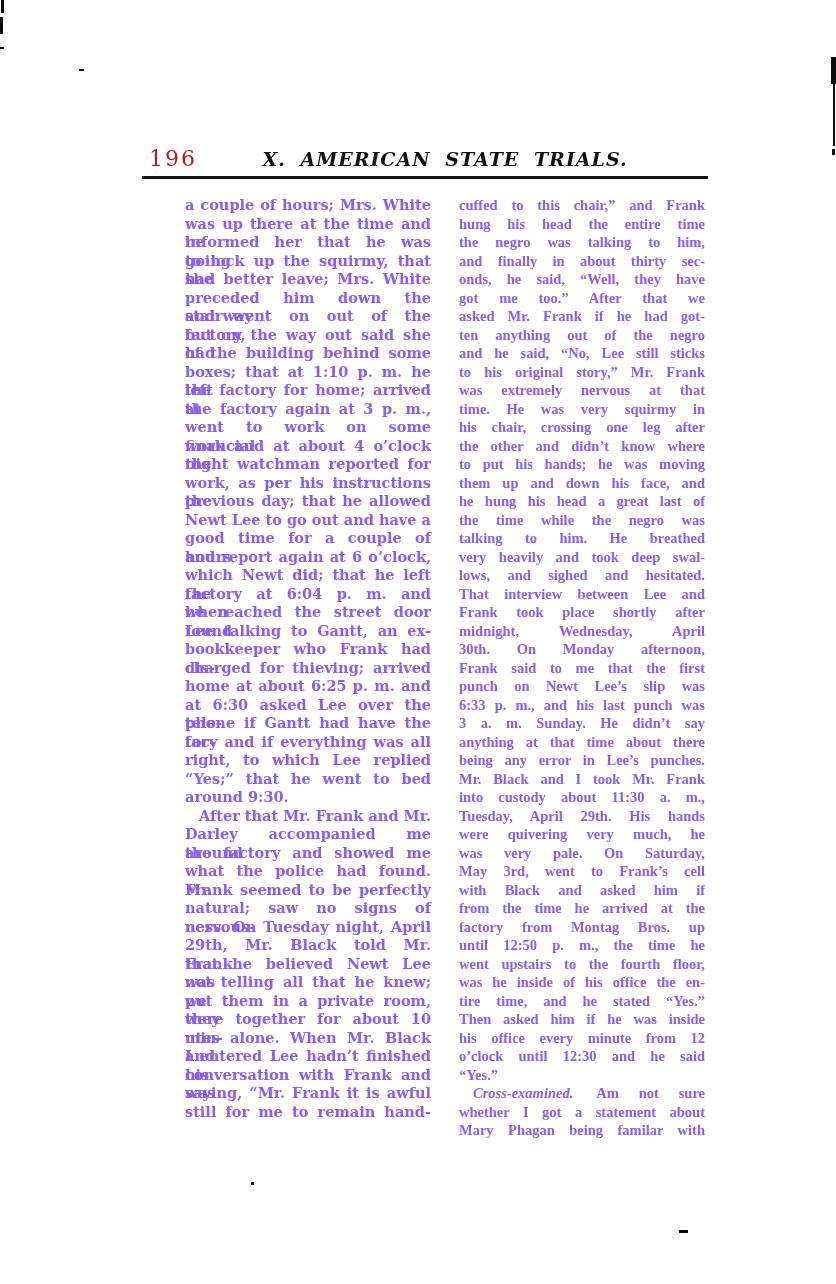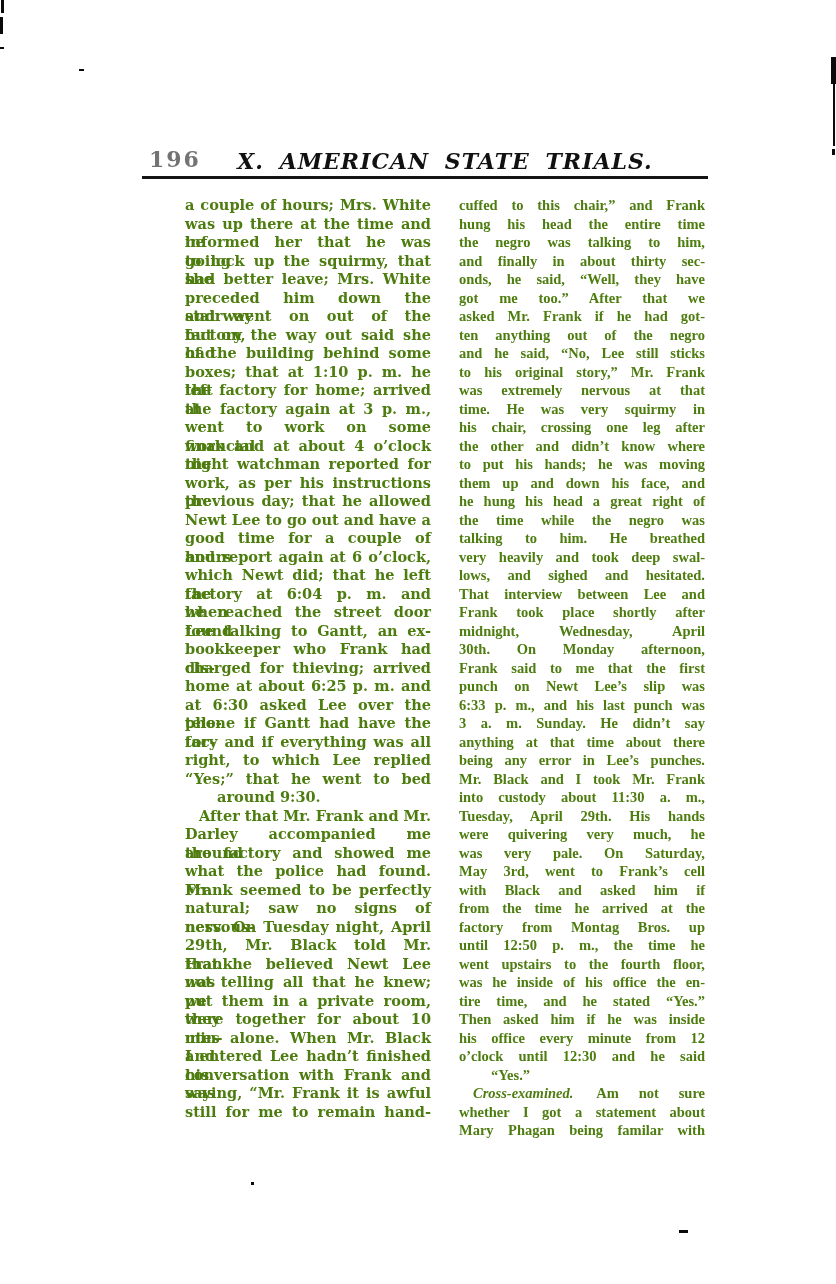--- a/index.html
+++ b/index.html
@@ -7,50 +7,50 @@
     width:836px; height:1284px;
     background:#ffffff;
     font-family:"DejaVu Serif", serif;
     position:relative;
     overflow:hidden;
   }
   .page { position:absolute; inset:0; background:#fff; color:#131313; }
 
   .pagenum {
     position:absolute; left:149px; top:146px;
-    font-size:22px; font-weight:700; letter-spacing:2px;
-    color:#737373;
+    font-size:22px; font-weight:400; letter-spacing:2px;
+    color:#b91c1c;
   }
   .running-head {
     position:absolute; left:185px; top:148px; width:520px;
     text-align:center;
     font-style:italic; font-weight:700;
-    font-size:22px; letter-spacing:1px; word-spacing:7px;
+    font-size:19px; letter-spacing:1px; word-spacing:7px;
     color:#111;
   }
   .head-rule {
     position:absolute; left:142px; top:176px;
     width:566px; height:3px; background:#141414;
   }
 
   .col {
     position:absolute; top:196px; width:246px;
     font-size:14.5px; line-height:18.5px; font-weight:700;
-    color:#4d7c0f;
+    color:#8b5cf6;
   }
   .col-left  { left:185px; }
   .col-right { left:459px;font-family:Liberation Serif, serif; }
 
   .line {
     text-align:justify;
     text-align-last:justify;
     height:18.5px;
     white-space:normal;
   }
-  .line.end { text-align-last:left;margin-left:32px; }
+  .line.end { text-align-last:left; }
   .line.indent { text-indent:14px; }
   .lead-italic { font-style:italic; margin-right:23px; }
 
   .artifact { position:absolute; background:#0a0a0a; }
   .a1 { left:1px;   top:0;      width:3px; height:13px; }
   .a2 { left:0;     top:17px;   width:3px; height:17px; }
   .a3 { left:0;     top:47px;   width:4px; height:2px; }
   .a4 { left:79px;  top:69px;   width:5px; height:2px; }
   .a5 { left:831px; top:57px;   width:5px; height:27px; }
   .a6 { left:833px; top:84px;   width:2px; height:62px; }
@@ -128,21 +128,21 @@
       <div class="line">asked Mr. Frank if he had got-</div>
       <div class="line">ten anything out of the negro</div>
       <div class="line">and he said, “No, Lee still sticks</div>
       <div class="line">to his original story,” Mr. Frank</div>
       <div class="line">was extremely nervous at that</div>
       <div class="line">time. He was very squirmy in</div>
       <div class="line">his chair, crossing one leg after</div>
       <div class="line">the other and didn’t know where</div>
       <div class="line">to put his hands; he was moving</div>
       <div class="line">them up and down his face, and</div>
-      <div class="line">he hung his head a great right of</div>
+      <div class="line">he hung his head a great last of</div>
       <div class="line">the time while the negro was</div>
       <div class="line">talking to him. He breathed</div>
       <div class="line">very heavily and took deep swal-</div>
       <div class="line">lows, and sighed and hesitated.</div>
       <div class="line">That interview between Lee and</div>
       <div class="line">Frank took place shortly after</div>
       <div class="line">midnight, Wednesday, April</div>
       <div class="line">30th. On Monday afternoon,</div>
       <div class="line">Frank said to me that the first</div>
       <div class="line">punch on Newt Lee’s slip was</div>

